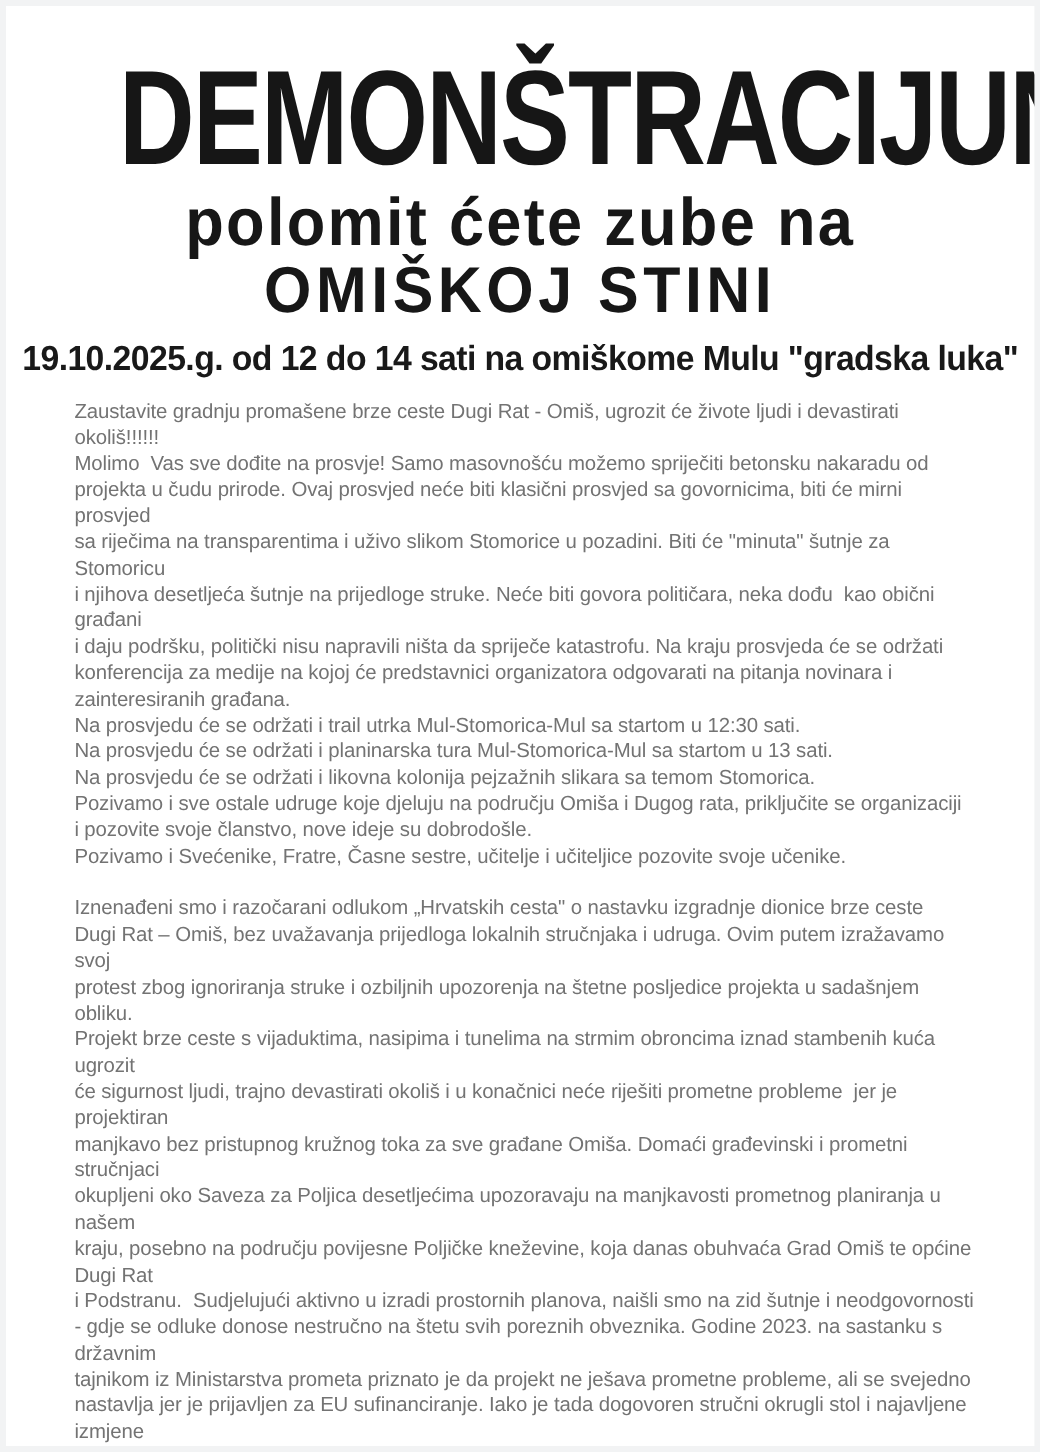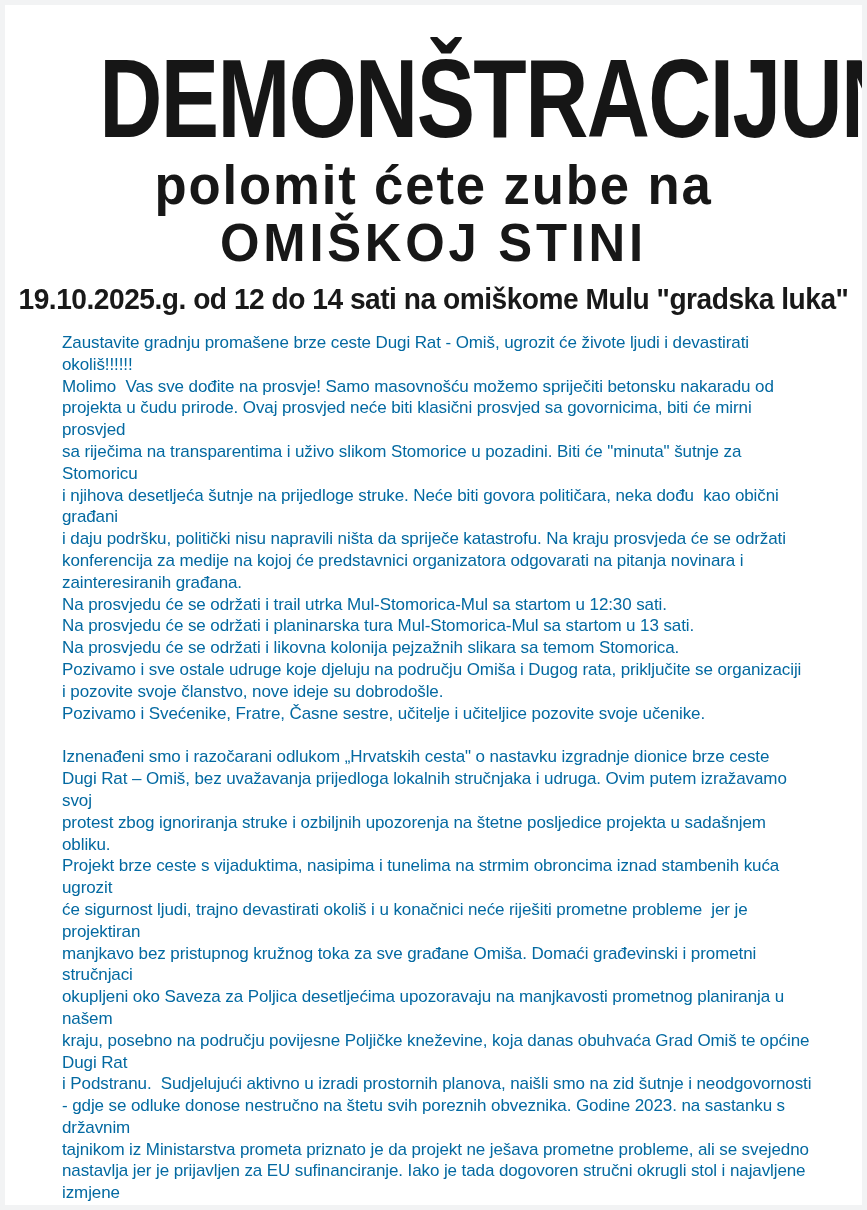--- a/index.html
+++ b/index.html
@@ -58,21 +58,21 @@
     letter-spacing: -0.5px;
     color: #191919;
     transform: scaleX(0.97);
     transform-origin: 50% 50%;
     white-space: nowrap;
   }
   .body-text {
     margin: 16px 48px 0 57px;
     font-size: 17px;
     line-height: 21.8px;
-    color: #0369a1;
+    color: #737373;
     white-space: pre-wrap;
     letter-spacing: -0.1px;
   }
   .para-gap { height: 22px; }
 </style>
 </head>
 <body>
 
 <div class="page">
 

